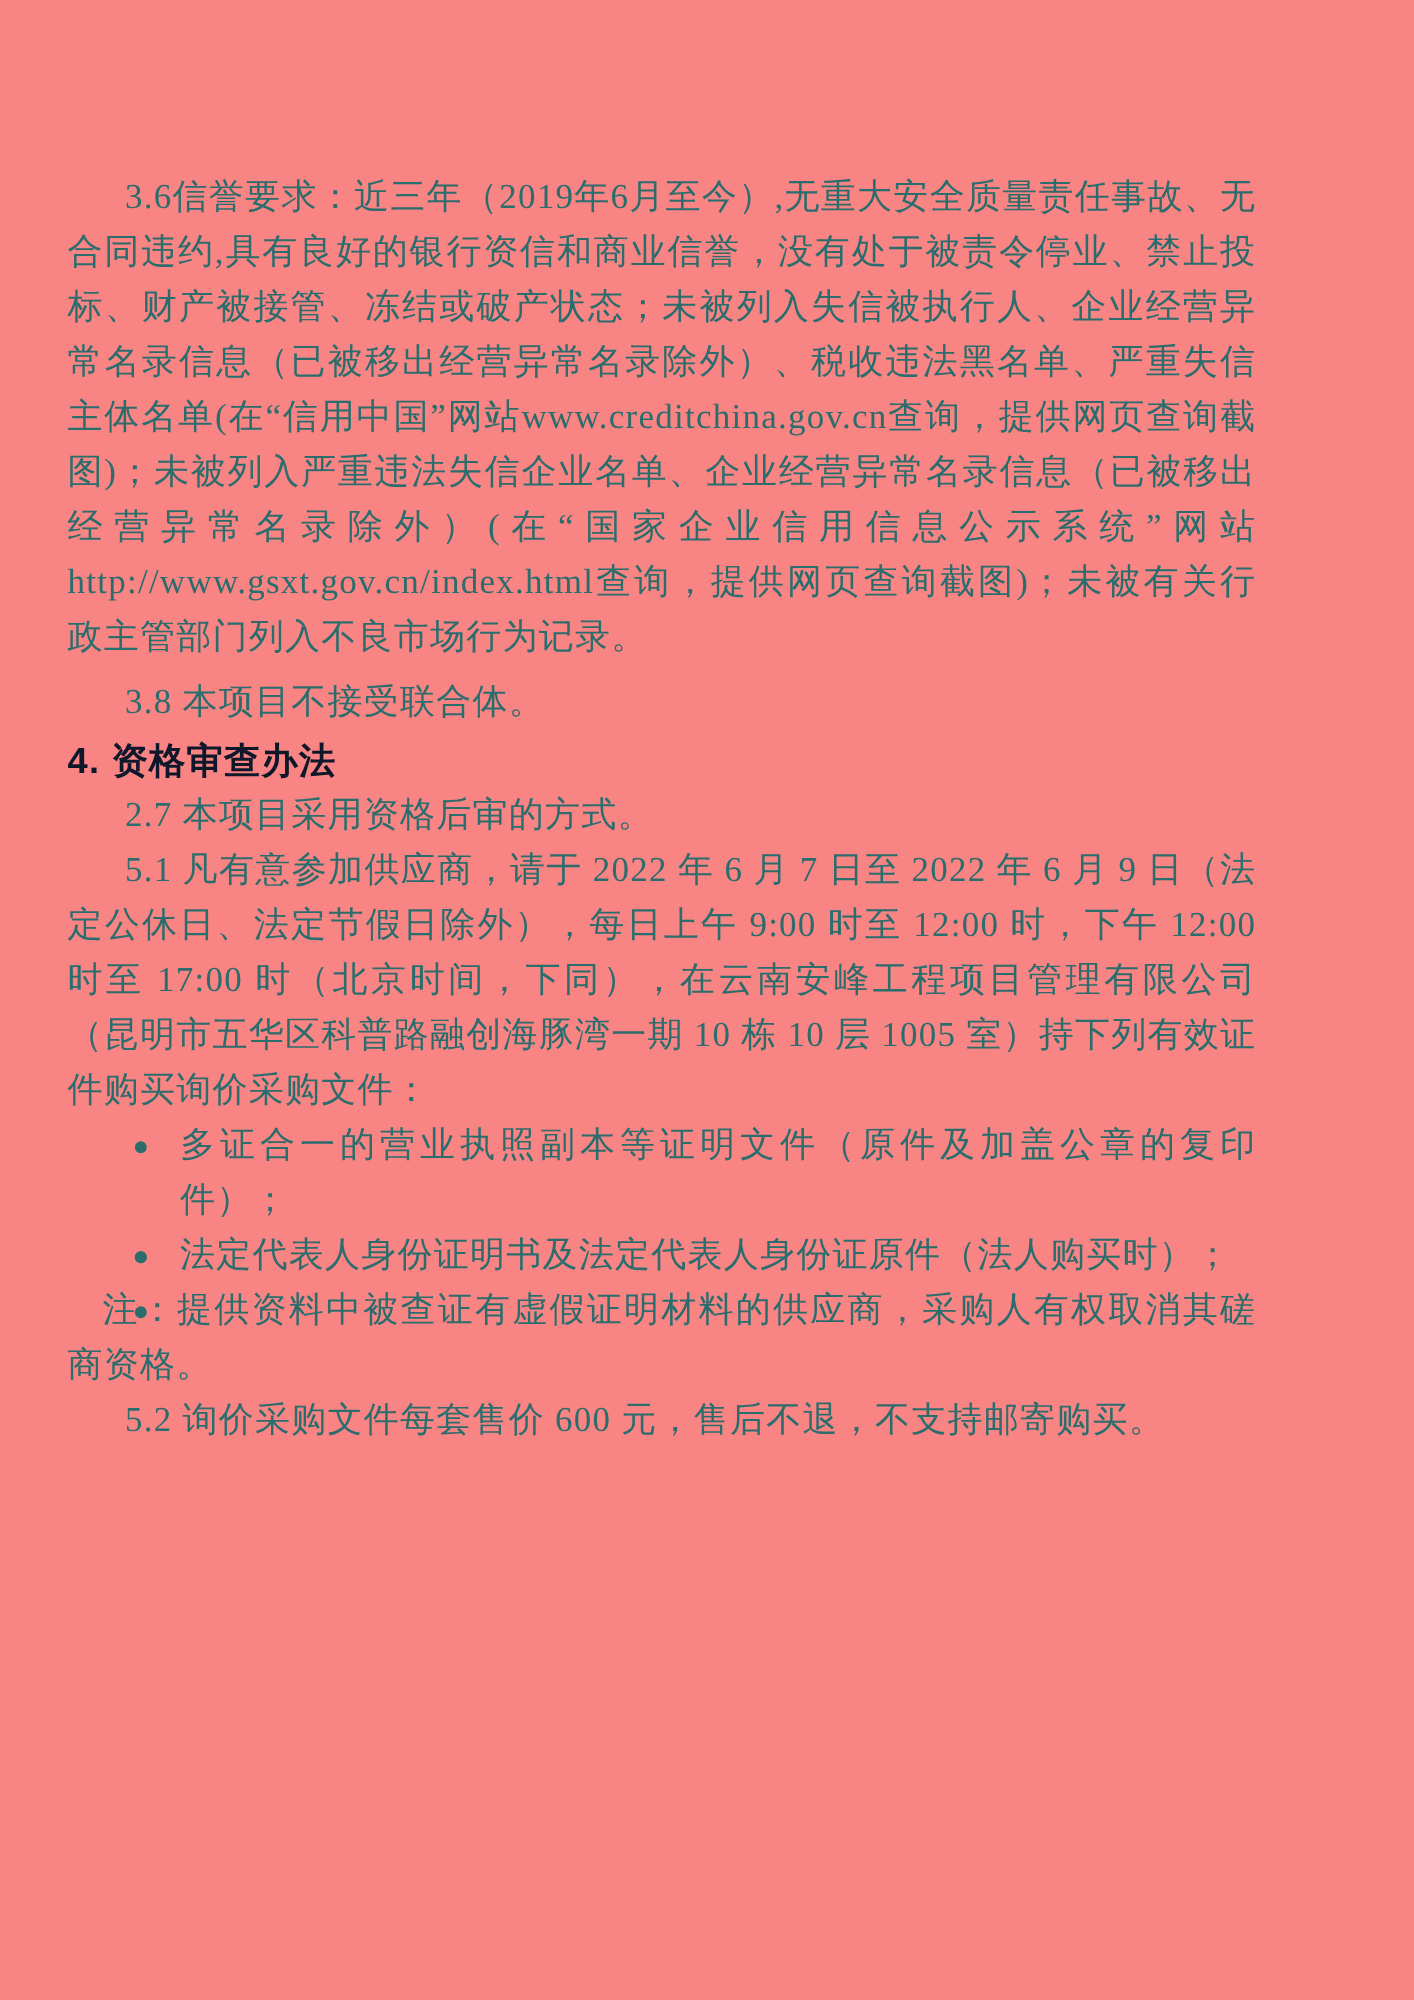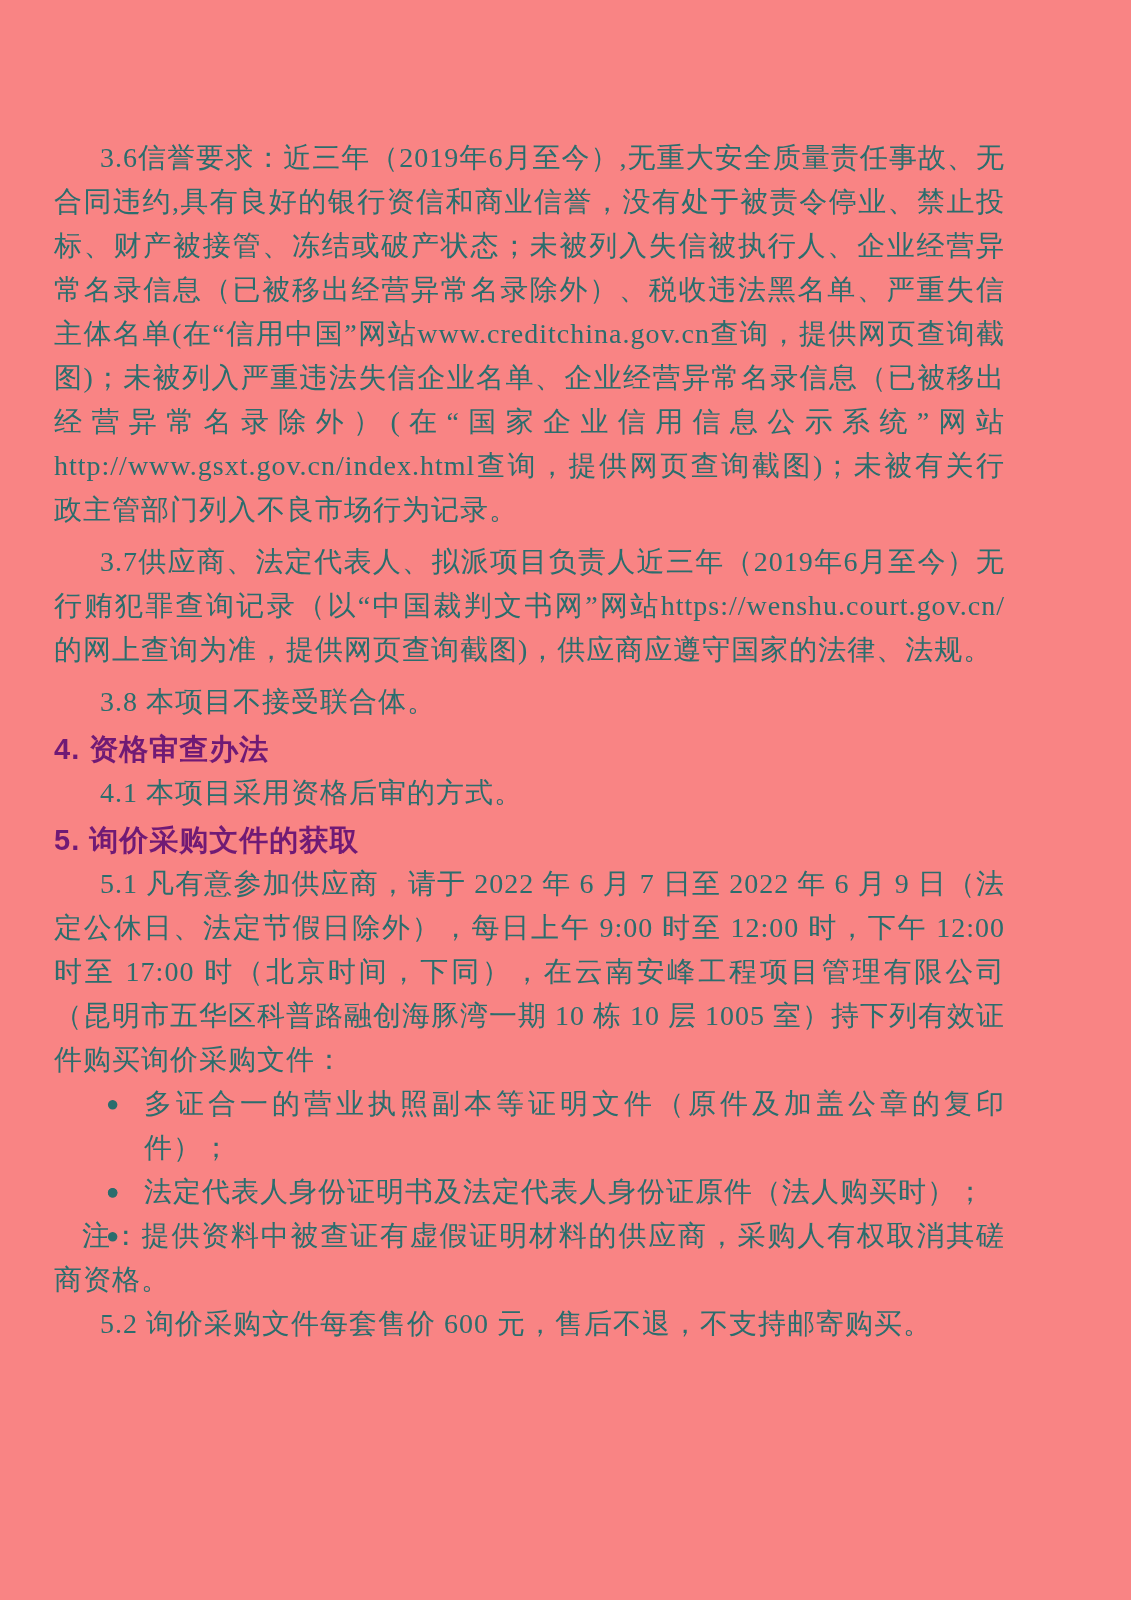--- a/index.html
+++ b/index.html
@@ -29,21 +29,21 @@
     text-indent: 46px;
   }
   .para.gap {
     margin-top: 8px;
   }
   .heading {
     margin: 3px 0 0 0;
     text-indent: 0;
     font-weight: bold;
     font-family: "Liberation Sans", "DejaVu Sans", sans-serif;
-    color: #701a75;
+    color: #0f172a;
     font-size: 29px;
   }
   .note {
     margin: 0;
     text-indent: 28px;
   }
   .bullet-row {
     position: relative;
     margin: 0;
     padding-left: 90px;
@@ -60,25 +60,23 @@
     text-decoration-thickness: 2px;
     text-underline-offset: 7px;
   }
 </style>
 </head>
 <body>
 
 <div class="page">
   <div id="doc-body">
       <div class="para"><span class="">3.6信誉要求：近三年（2019年6月至今）,无重大安全质量责任事故、无合同违约,具有良好的银行资信和商业信誉，没有处于被责令停业、禁止投标、财产被接管、冻结或破产状态；未被列入失信被执行人、企业经营异常名录信息（已被移出经营异常名录除外）、税收违法黑名单、严重失信主体名单(在“信用中国”网站www.creditchina.gov.cn查询，提供网页查询截图)；未被列入严重违法失信企业名单、企业经营异常名录信息（已被移出经营异常名录除外）(在“国家企业信用信息公示系统”网站http://www.gsxt.gov.cn/index.html查询，提供网页查询截图)；未被有关行政主管部门列入不良市场行为记录。</span></div>
-      <div class="para gap"><span class="">3.7供应商、法定代表人、拟派项目负责人近三年（2019年6月至今）无行贿犯罪查询记录（以“中国裁判文书网”网站https://wenshu.court.gov.cn/的网上查询为准，提供网页查询截图)，供应商应遵守国家的法律、法规。</span></div>
       <div class="para gap"><span class="">3.8 本项目不接受联合体。</span></div>
       <div class="heading"><span class="">4. 资格审查办法</span></div>
-      <div class="para"><span class="">4.1 本项目采用资格后审的方式。</span></div>
-      <div class="heading"><span class="">5. 询价采购文件的获取</span></div>
+      <div class="para"><span class="">2.7 本项目采用资格后审的方式。</span></div>
       <div class="para"><span class="">5.1 凡有意参加供应商，请于</span><span class="u"> 2022 </span><span class="">年</span><span class="u"> 6 </span><span class="">月</span><span class="u"> 7 </span><span class="">日至</span><span class="u"> 2022 </span><span class="">年</span><span class="u"> 6 </span><span class="">月</span><span class="u"> 9 </span><span class="">日（法定公休日、法定节假日除外），每日上午</span><span class="u"> 9:00 </span><span class="">时至</span><span class="u"> 12:00 </span><span class="">时，下午</span><span class="u"> 12:00 </span><span class="">时至</span><span class="u"> 17:00 </span><span class="">时（北京时间，下同），在</span><span class="u">云南安峰工程项目管理有限公司（昆明市五华区科普路融创海豚湾一期 10 栋 10 层 1005 室）</span><span class="">持下列有效证件购买询价采购文件：</span></div>
       <div class="bullet-row"><span class="bullet-dot">●</span><span class="">多证合一的营业执照副本等证明文件（原件及加盖公章的复印件）；</span></div>
       <div class="bullet-row"><span class="bullet-dot">●</span></div>
       <div class="bullet-row"><span class="bullet-dot">●</span><span class="">法定代表人身份证明书及法定代表人身份证原件（法人购买时）；</span></div>
       <div class="bullet-row"><span class="bullet-dot">●</span></div>
       <div class="note"><span class="">注：提供资料中被查证有虚假证明材料的供应商，采购人有权取消其磋商资格。</span></div>
       <div class="para"><span class="">5.2 询价采购文件每套售价</span><span class="u"> 600 </span><span class="">元，售后不退，不支持邮寄购买。</span></div>
     </div>
 </div>
 

